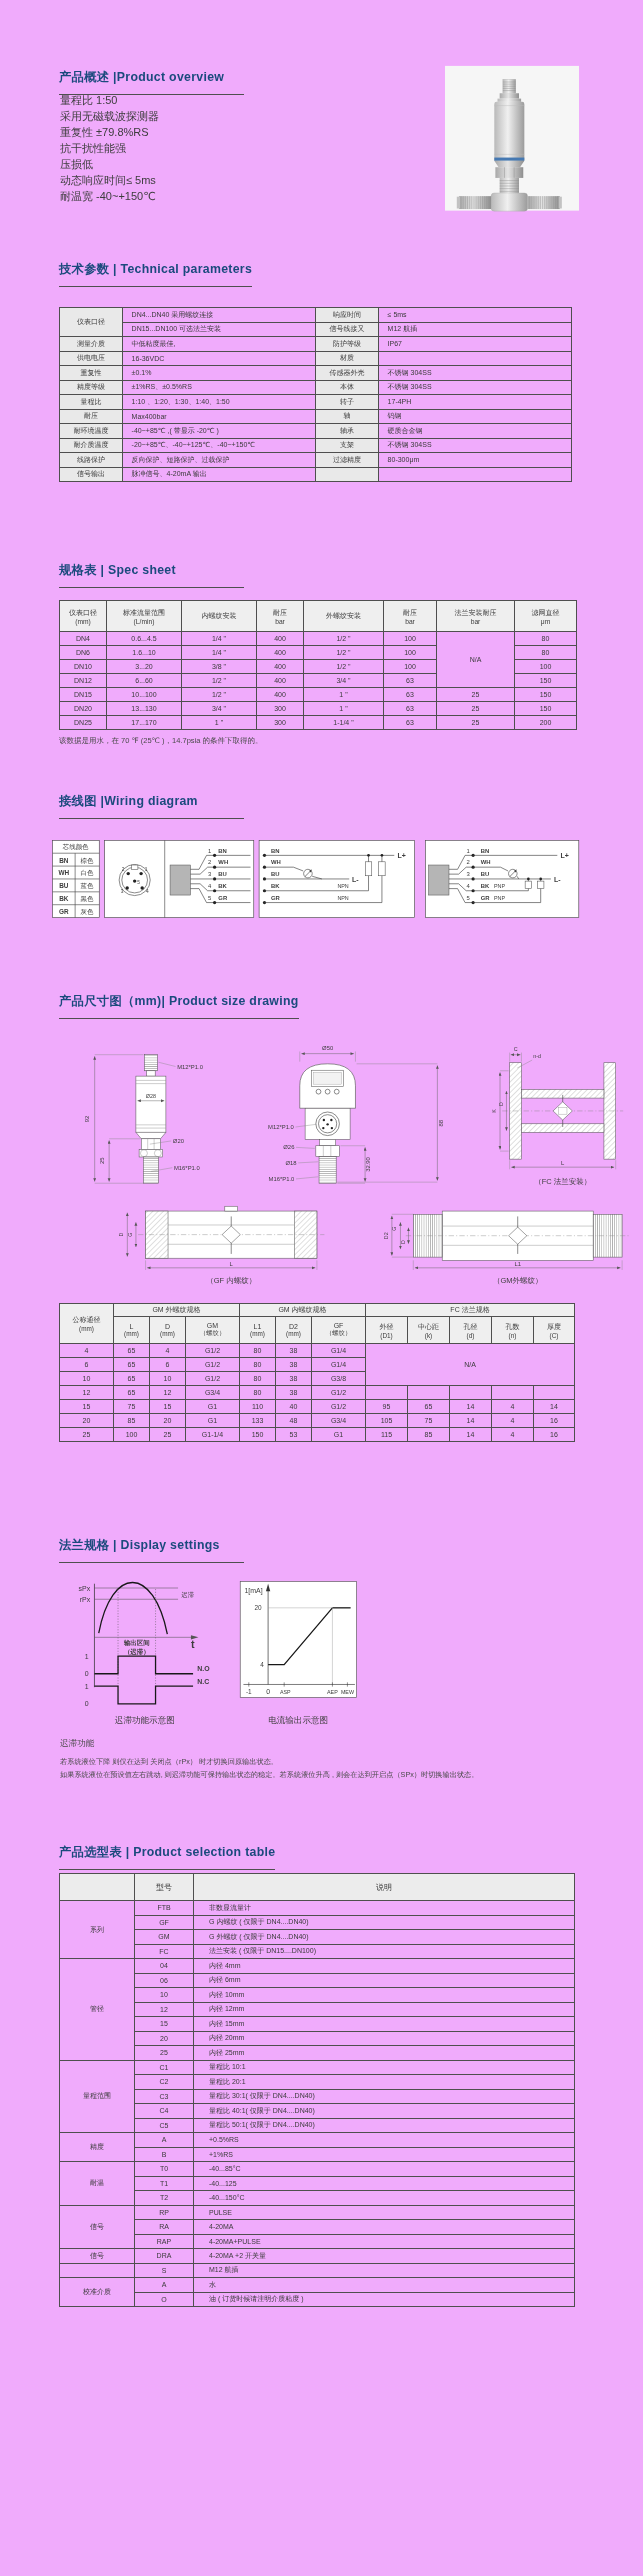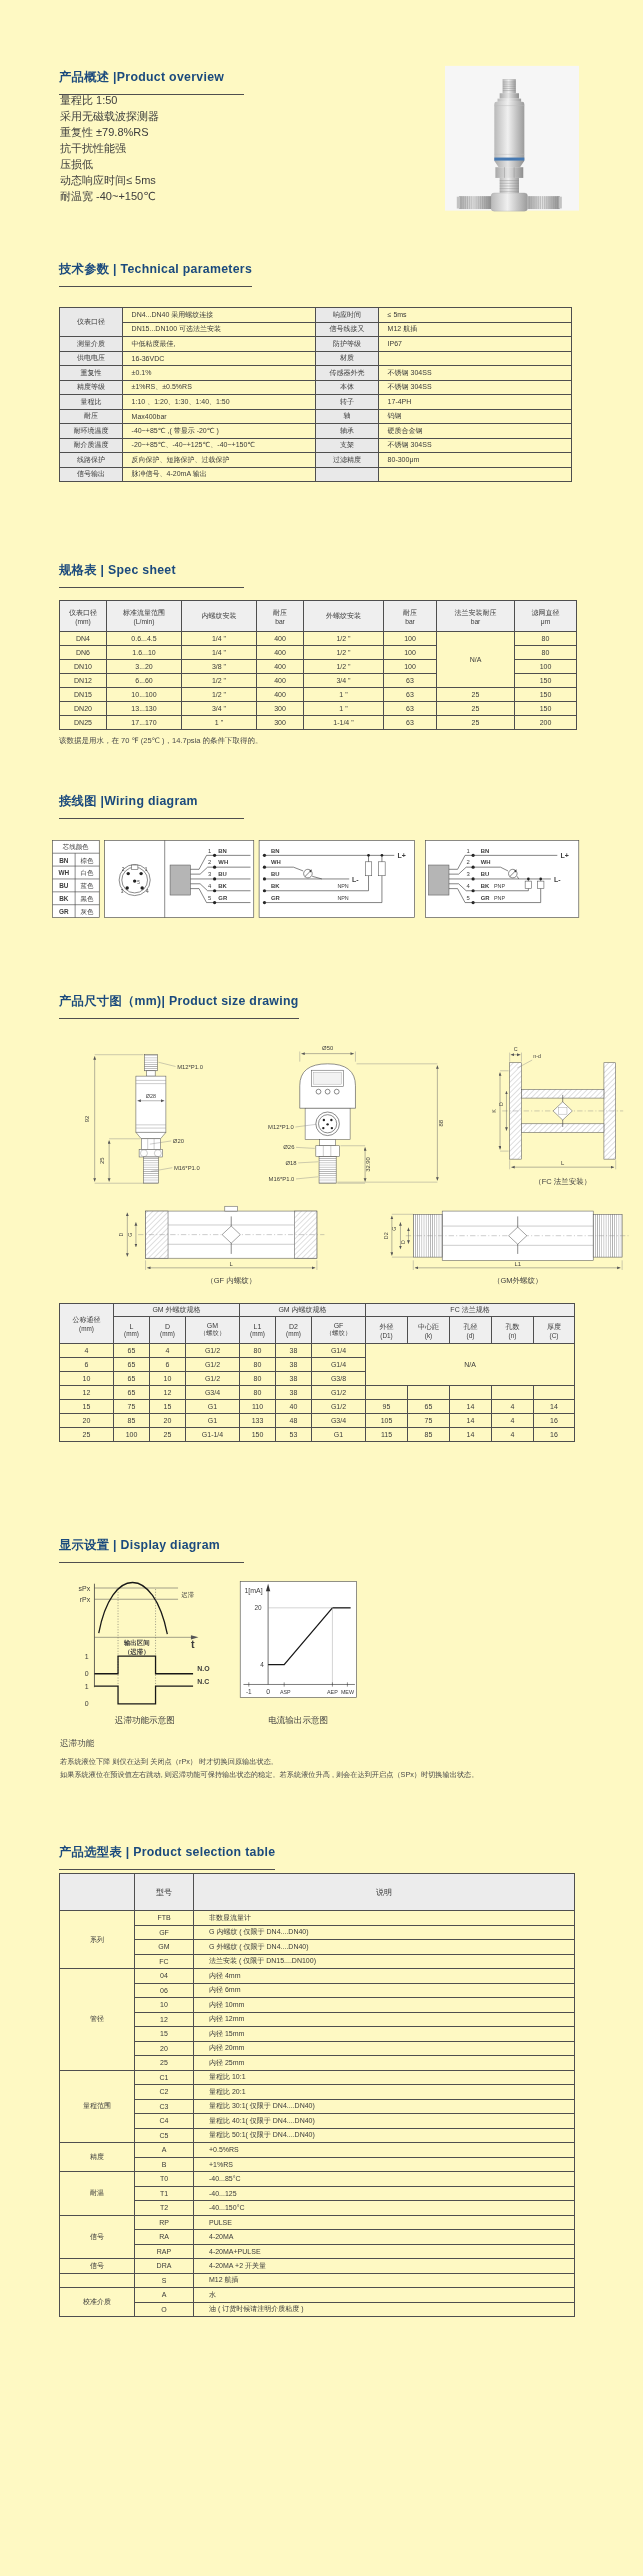--- a/index.html
+++ b/index.html
@@ -1,16 +1,16 @@
 <!DOCTYPE html>
 <html style="font-size:8.6px"><head>
 <meta charset="utf-8">
 <style>
   html,body{margin:0;padding:0;background:#fff;}
-  .page{position:relative;width:644px;height:2576px;background:#fef9c3;overflow:hidden;
+  .page{position:relative;width:644px;height:2576px;background:#f0abfc;overflow:hidden;
         font-family:"Liberation Sans","DejaVu Sans",sans-serif;color:#333;}
   .abs{position:absolute;}
   .sec-title{display:inline-block;color:#1b4a7d;font-size:12.3px;font-weight:700;
              letter-spacing:0.3px;padding-bottom:7.5px;border-bottom:1.1px solid #4f4f4f;min-width:185px;}
   .features div{font-size:11px;color:#3d3d3d;line-height:16px;}
   table{border-collapse:collapse;font-size:7px;color:#3a3a3a;}
   td,th{box-sizing:border-box;}
   
   .t-tech{width:512px;table-layout:fixed;}
   .t-tech td{border:0.5px solid #4f4f4f;height:14.5px;padding:0 4.3px;}
@@ -25,21 +25,21 @@
   
   .t-dim{width:515px;table-layout:fixed;}
   .t-dim th,.t-dim td{border:0.5px solid #4f4f4f;text-align:center;font-weight:400;}
   .t-dim thead th{background:#efefef;}
   .t-dim thead tr:first-child th{height:13.4px;}
   .t-dim thead tr:nth-child(2) th{height:27px;}
   .t-dim td{height:14px;}
   .t-dim .sub{font-size:6.4px;}
   
   .t-sel{width:515px;table-layout:fixed;}
-  .t-sel th{background:#ececec;border:0.5px solid #4f4f4f;height:37px;font-size:8px;font-weight:400;}
+  .t-sel th{background:#ececec;border:0.5px solid #4f4f4f;height:27px;font-size:8px;font-weight:400;}
   .t-sel td{border:0.5px solid #4f4f4f;height:14.5px;font-size:7px;}
   .t-sel td.code{text-align:center;}
   .t-sel td.desc{padding-left:15px;text-align:left;}
   .t-sel td.grp{text-align:center;}
   .t-sel tr.gtop td{border-top:1.1px solid #3d3d3d;}
   .note{font-size:7.5px;color:#4a4a4a;}
   .note-title{font-size:8.6px;color:#4a4a4a;margin-bottom:4.8px;}
   .note-line{font-size:7.2px;color:#4a4a4a;line-height:13.4px;}
   svg text{font-family:"Liberation Sans","DejaVu Sans",sans-serif;fill:#3d3d3d;}
   .s9{font-size:9px}.s10{font-size:10px}.s11{font-size:11px}.s12{font-size:12px}
@@ -744,21 +744,21 @@
           <td>115</td>
           <td>85</td>
           <td>14</td>
           <td>4</td>
           <td>16</td>
         </tr>
       </tbody>
   </table>
 
   <div class="abs" style="left:59px;top:1537px">
-    <span class="sec-title">显示设置 | Display diagram</span>
+    <span class="sec-title">法兰规格 | Display settings</span>
   </div>
   <svg class="abs" style="left:43px;top:1577px" width="343" height="156" viewBox="0 0 640 290">
 
     <g>
       <line x1="96" y1="12" x2="96" y2="205" stroke="#333" stroke-width="1.4"></line>
       <line x1="96" y1="20" x2="252" y2="20" stroke="#555" stroke-width="1"></line>
       <text class="s13 end" x="88" y="25">sPx</text>
       <line x1="96" y1="41" x2="252" y2="41" stroke="#555" stroke-width="1"></line>
       <text class="s13 end" x="88" y="46">rPx</text>
       <text class="s12" x="258" y="36">迟滞</text>

